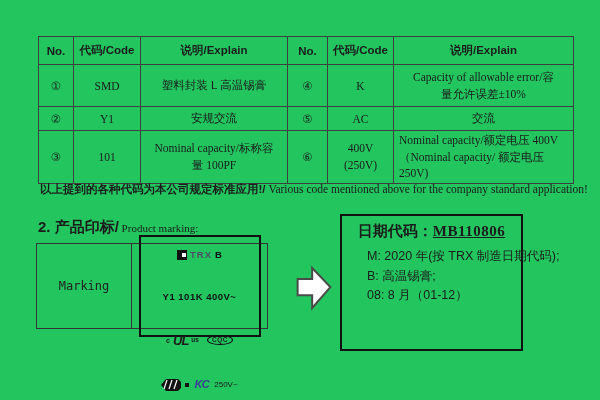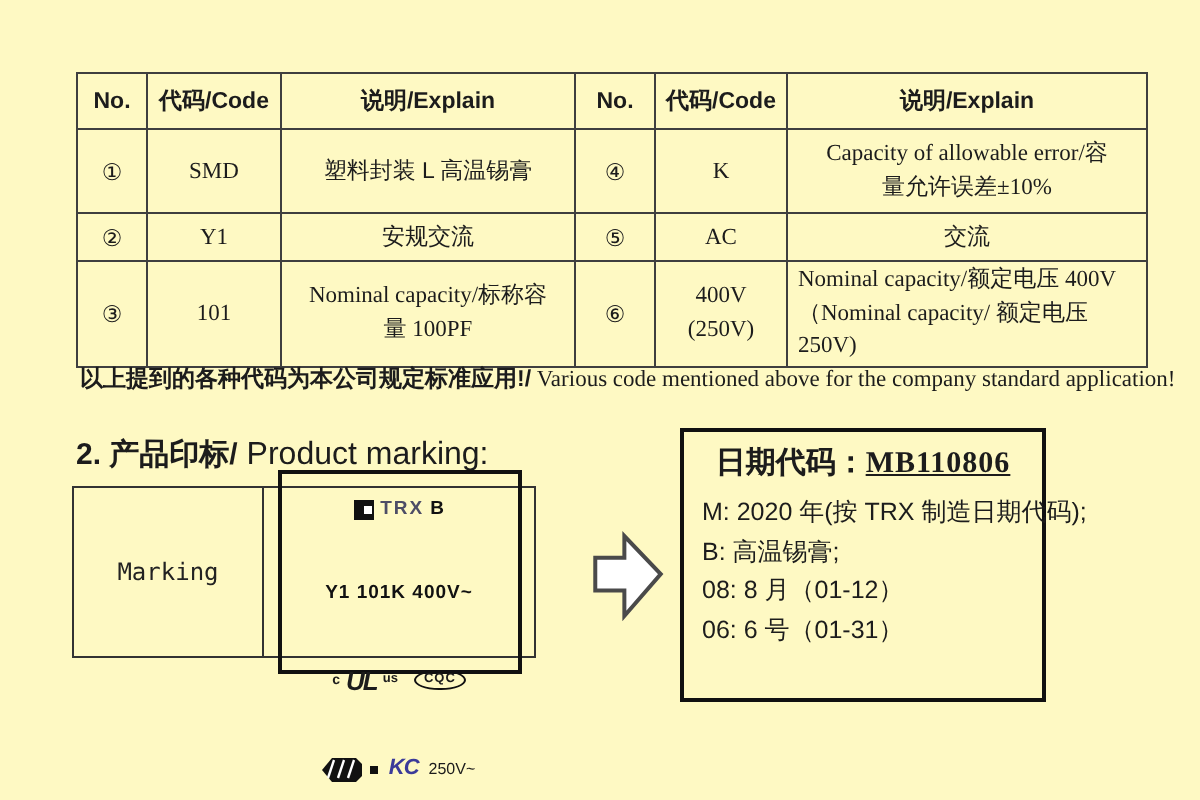--- a/index.html
+++ b/index.html
@@ -1,36 +1,36 @@
 <!DOCTYPE html>
 <html><head>
 <meta charset="utf-8">
 <style>
   html,body{margin:0;padding:0;background:#fff;}
-  #screen{position:relative;width:600px;height:400px;background:#fef9c3;overflow:hidden;
+  #screen{position:relative;width:600px;height:400px;background:#22c55e;overflow:hidden;
           font-family:"Liberation Sans",sans-serif;color:#1c1c1c;}
 
   
   table.codes{position:absolute;left:38px;top:36px;width:535px;border-collapse:collapse;table-layout:fixed;}
   table.codes td,table.codes th{border:1px solid #3f3f3f;text-align:center;vertical-align:middle;
           font-size:11.5px;padding:1px 3px;font-weight:normal;overflow:hidden;}
   table.codes th{font-weight:bold;font-size:11.5px;}
   .mono{font-family:Liberation Serif, serif;font-size:10.5px;}
   .pre{white-space:pre-line;line-height:1.45;}
   .alignleft{text-align:left !important;padding-left:5px !important;}
 
   
   .note{position:absolute;left:40px;top:182px;width:593px;font-size:11.5px;white-space:nowrap;}
   .note .cn{font-weight:600;}
   .note .en{font-family:"Liberation Serif",serif;font-weight:normal;}
 
   
   .sec2{position:absolute;left:38px;top:218px;font-size:15px;white-space:nowrap;}
   .sec2 .cn{font-weight:bold;}
-  .sec2 .en{font-family:Liberation Sans, sans-serif;font-size:16px;margin-top:12px;}
+  .sec2 .en{font-family:Liberation Serif, serif;font-size:11px;margin-top:12px;}
 
   
   .markbox{position:absolute;left:36px;top:243px;width:230px;height:84px;border:1.5px solid #333;
            display:flex;}
   .markcell-left{width:94px;border-right:1.5px solid #333;display:flex;align-items:center;justify-content:center;
            font-family:"DejaVu Sans Mono","Liberation Mono",monospace;font-size:12px;color:#222;}
   .markcell-right{flex:1;display:flex;align-items:center;justify-content:center;}
   .label{width:118px;height:72px;border:2px solid #111;display:flex;flex-direction:column;
          align-items:center;justify-content:space-evenly;padding:13px 0;gap:32px;}
   .lrow{display:flex;align-items:center;justify-content:center;gap:3px;line-height:1;}
@@ -50,21 +50,21 @@
   .labelcode{font-size:9.5px;font-weight:bold;color:#2c2c44;border-bottom:1px solid #333;letter-spacing:0.5px;}
 
   
   .flowarrow{position:absolute;left:294px;top:262px;}
 
   
   .datebox{position:absolute;left:340px;top:214px;width:183px;height:137px;border:2.5px solid #111;
            box-sizing:border-box;padding:6px 9px 0 9px;}
   .datetitle{text-align:center;font-size:15px;font-weight:bold;margin-bottom:6px;}
   .datetitle .code{font-family:"Liberation Serif",serif;text-decoration:underline;letter-spacing:0.5px;}
-  .dateline{font-size:12.5px;line-height:19.5px;white-space:nowrap;}
+  .dateline{font-size:12.5px;line-height:19.5px;white-space:nowrap;margin-left:16px;}
 </style>
 </head>
 <body>
 
 <div id="screen">
 
   <table class="codes">
     <colgroup>
       <col style="width:35px">
         <col style="width:67px">
@@ -158,16 +158,15 @@
 
   <svg class="flowarrow" width="40" height="52" viewBox="0 0 44 56">
     <polygon points="4,18 20,18 20,6 40,27 20,50 20,36 4,36" fill="#ffffff" stroke="#4a4a4a" stroke-width="2.2" stroke-linejoin="miter"></polygon>
   </svg>
 
   <div class="datebox">
     <div class="datetitle"><span>日期代码：</span><span class="code">MB110806</span></div>
     <div class="dateline">M: 2020 年(按 TRX 制造日期代码);</div>
     <div class="dateline">B: 高温锡膏;</div>
     <div class="dateline">08: 8 月（01-12）</div>
-    <div class="dateline">06: 6 号（01-31）</div>
   </div>
 
 </div>
 
 </body></html>

